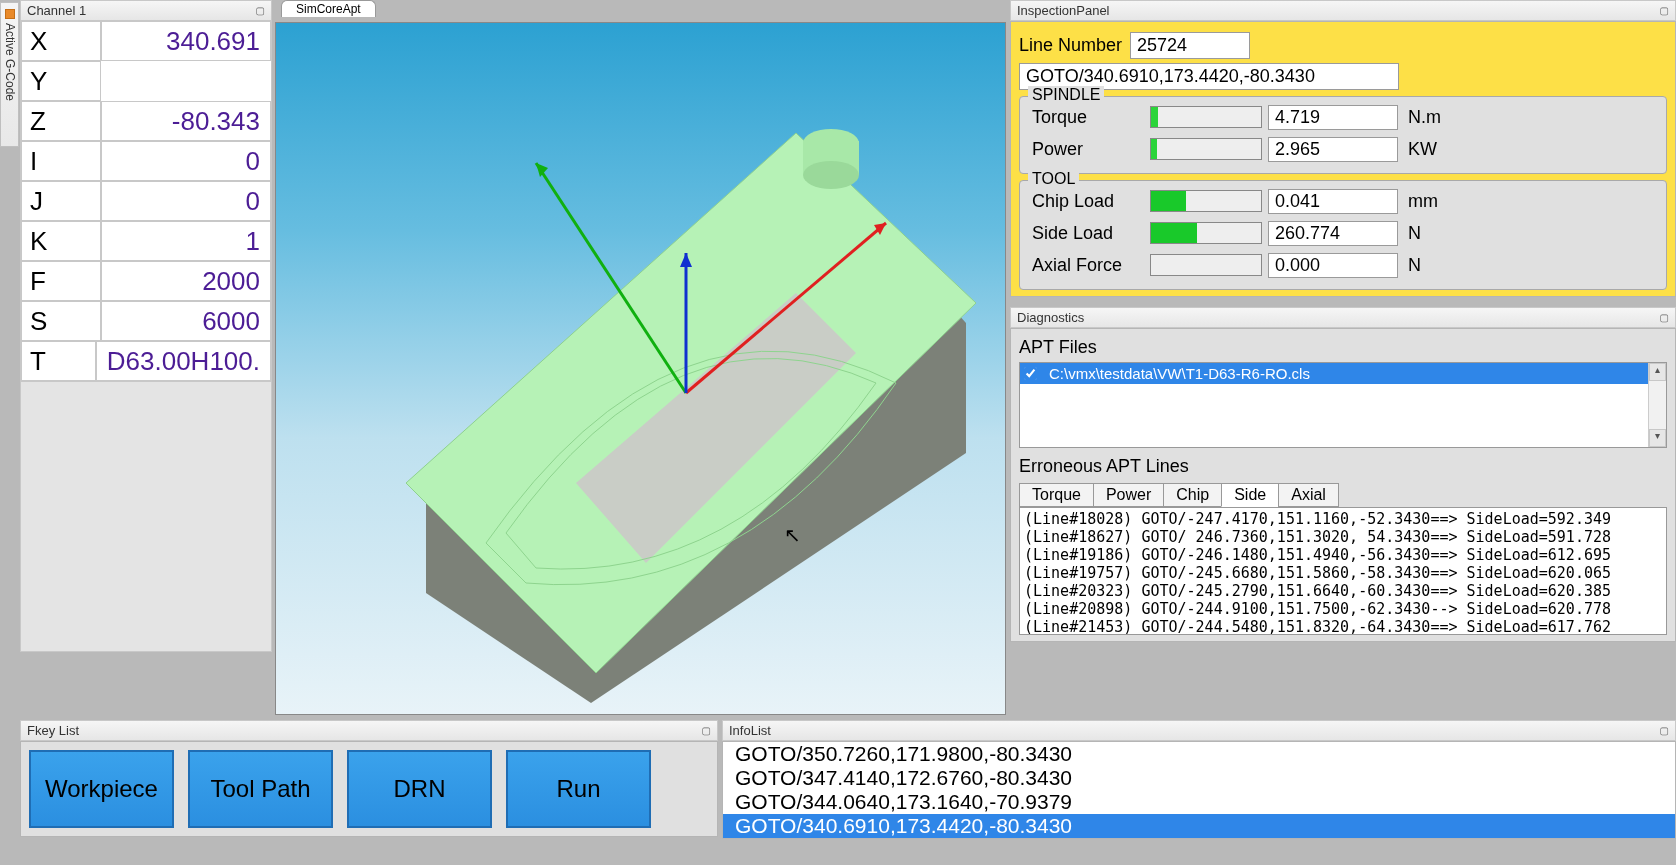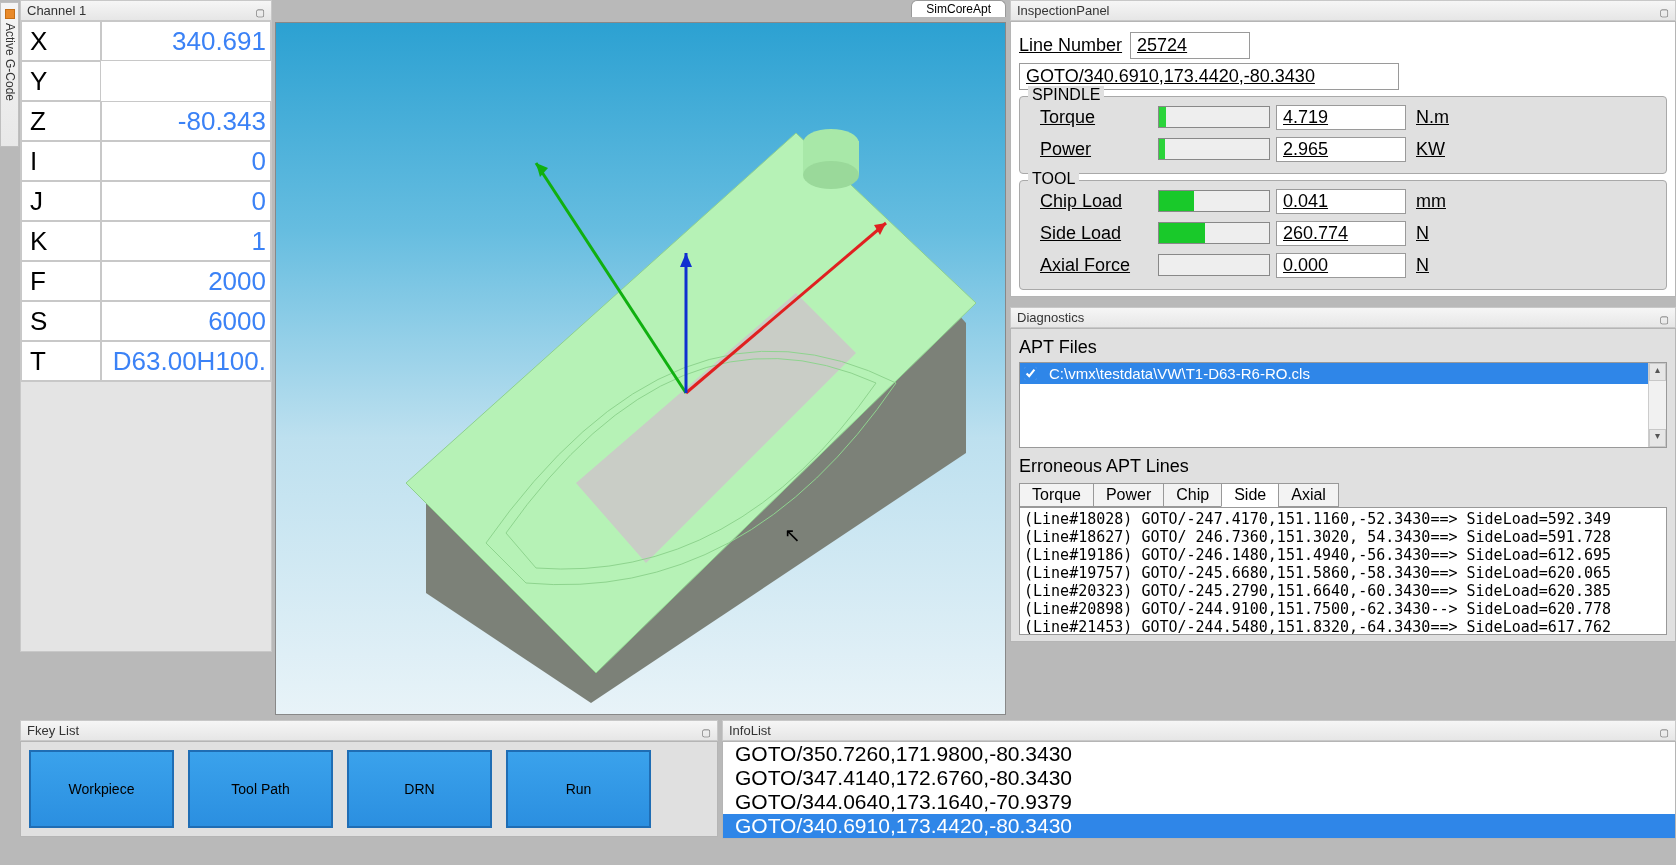--- a/index.html
+++ b/index.html
@@ -1,48 +1,48 @@
 <!DOCTYPE html>
 <html><head>
 <meta charset="utf-8">
 <style>
   * { box-sizing: border-box; margin: 0; padding: 0; font-family: "Segoe UI", Arial, sans-serif; }
   body { background: #b9b9b9; width: 1676px; height: 865px; overflow: hidden; position: relative; }
 
   
-  .panel-title { background: linear-gradient(#f6f6f6,#e6e6e6); border: 1px solid #c8c8c8; font-size: 13px; padding: 2px 6px; color: #333; display:flex; justify-content:space-between; align-items:flex-end; }
+  .panel-title { background: linear-gradient(#f6f6f6,#e6e6e6); border: 1px solid #c8c8c8; font-size: 13px; padding: 2px 6px; color: #333; display:flex; justify-content:space-between; align-items:center; }
   .pin-icon { font-size: 10px; color: #666; }
 
   
   .vtab { position:absolute; top:2px; left:0; width:19px; height:145px; background:linear-gradient(#f5f5f5,#e8e8e8); border:1px solid #bfbfbf; writing-mode:vertical-rl; text-orientation:mixed; font-size:12px; color:#333; padding-top:6px; display:flex; align-items:center; justify-content:flex-start; }
   .vtab .orange-sq { width:10px; height:10px; background:#e98a2a; border:1px solid #c56f17; margin-bottom:4px; }
 
   
   .channel { position:absolute; top:0; left:20px; width:252px; }
   .coord-grid { background:#fff; border-left:1px solid #c8c8c8; border-right:1px solid #c8c8c8; border-bottom:1px solid #c8c8c8; }
   .coord-row { display:flex; height:40px; }
   .coord-label { width:80px; border:1px solid #c8c8c8; font-size:26px; padding:2px 8px; display:flex; align-items:center; color:#000; }
-  .coord-val   { flex:1; border:1px solid #c8c8c8; font-size:26px; padding:2px 4px; display:flex; align-items:center; justify-content:flex-end; color:#3b82f6; background:#fff; }
+  .coord-val   { flex:1; border:1px solid #c8c8c8; font-size:26px; padding:2px 10px; display:flex; align-items:center; justify-content:flex-end; color:#4c1d95; background:#fff; }
   .channel-fill { background:#e4e4e4; height:270px; border:1px solid #c8c8c8; border-top:none; }
 
   
   .viewport-wrap { position:absolute; top:0; left:275px; width:731px; height:715px; }
-  .vp-tabbar { height:22px; display:flex; align-items:flex-end; padding-left:6px;flex-direction:column; }
+  .vp-tabbar { height:22px; display:flex; align-items:flex-start; padding-left:6px;flex-direction:column; }
   .vp-tab { background:#fff; border:1px solid #999; border-bottom:none; border-radius:6px 6px 0 0; padding:1px 14px; font-size:12px; }
   .vp-dropdown { margin-left:auto; font-size:12px; padding-right:6px; color:#333; }
   .viewport { position:relative; border:1px solid #888; height:693px; background:linear-gradient(#2ca1d2 0%, #66bde0 30%, #bde0ef 60%, #e8f3f8 100%); overflow:hidden; }
   .part-svg { position:absolute; top:0; left:0; }
 
   
   .rcol { position:absolute; top:0; left:1010px; right:0; }
-  .insp { background:#ffffff; border:1px solid #b5b5b5; padding:6px 8px;text-decoration:underline; }
+  .insp { background:#fde047; border:1px solid #b5b5b5; padding:6px 8px; }
   .insp .row { display:flex; align-items:center; margin:4px 0; gap:8px; }
   .insp label { font-size:18px; color:#000; }
   .insp input[type=text] { font-size:18px; padding:2px 6px; border:1px solid #9a9a9a; background:#fff; color:#000; }
-  .group { border:1px solid #a9a9a9; border-radius:4px; margin-top:6px; padding:4px 20px 8px; position:relative; background:#e0e0e0; }
+  .group { border:1px solid #a9a9a9; border-radius:4px; margin-top:6px; padding:4px 12px 8px; position:relative; background:#e0e0e0; }
   .group-title { position:absolute; top:-11px; left:8px; background:#e0e0e0; font-size:16px; padding:0 4px; color:#000; }
   .mrow { display:flex; align-items:center; height:32px; }
   .mrow .mlabel { width:118px; font-size:18px; color:#000; }
   .mrow .bar { width:112px; height:22px; border:1px solid #888; background:#eee; position:relative; margin-right:6px; }
   .mrow .bar .fill { position:absolute; top:0; left:0; height:100%; }
   .mrow .mval { width:130px; border:1px solid #9a9a9a; background:#fff; font-size:18px; padding:1px 6px; }
   .mrow .munit { width:50px; font-size:18px; padding-left:10px; color:#000; }
 
   .diag { margin-top:10px; }
   .diag-body { background:#e0e0e0; border:1px solid #b5b5b5; padding:6px 8px; }
@@ -55,21 +55,21 @@
   .scroll .arrow { height:18px; text-align:center; font-size:10px; color:#555; background:#e6e6e6; border:1px solid #c8c8c8; }
 
   .tabs { display:flex; margin-top:6px; }
   .tabs .t { border:1px solid #999; background:#f3f3f3; font-size:16px; padding:2px 12px; margin-right:-1px; cursor:pointer; }
   .tabs .t.active { background:#fff; border-bottom-color:#fff; }
   .errlist { background:#fff; border:1px solid #999; font-family:"Consolas",monospace; font-size:15px; color:#000; padding:2px 4px; height:128px; overflow:hidden; white-space:pre; }
 
   
   .fkeys-wrap { position:absolute; top:720px; left:20px; width:698px; }
   .fkey-body { background:#e0e0e0; border:1px solid #b5b5b5; padding:8px; display:flex; gap:14px; }
-  .fkey { width:145px; height:78px; background:linear-gradient(#3aa2ec,#2b8fe0); border:2px solid #1f6db4; color:#000; font-size:14px; display:flex; align-items:center; justify-content:center; cursor:pointer; }
+  .fkey { width:145px; height:78px; background:linear-gradient(#3aa2ec,#2b8fe0); border:2px solid #1f6db4; color:#000; font-size:24px; display:flex; align-items:center; justify-content:center; cursor:pointer; }
 
   .info-wrap { position:absolute; top:720px; left:722px; right:0; }
   .info-body { background:#fff; border:1px solid #b5b5b5; font-size:21px; color:#000; font-family:Arial,sans-serif; }
   .info-body .line { padding:0 12px; white-space:pre; }
   .info-body .line.sel { background:#2f86e8; color:#fff; }
 </style>
 </head>
 <body>
 
 <div class="vtab">

